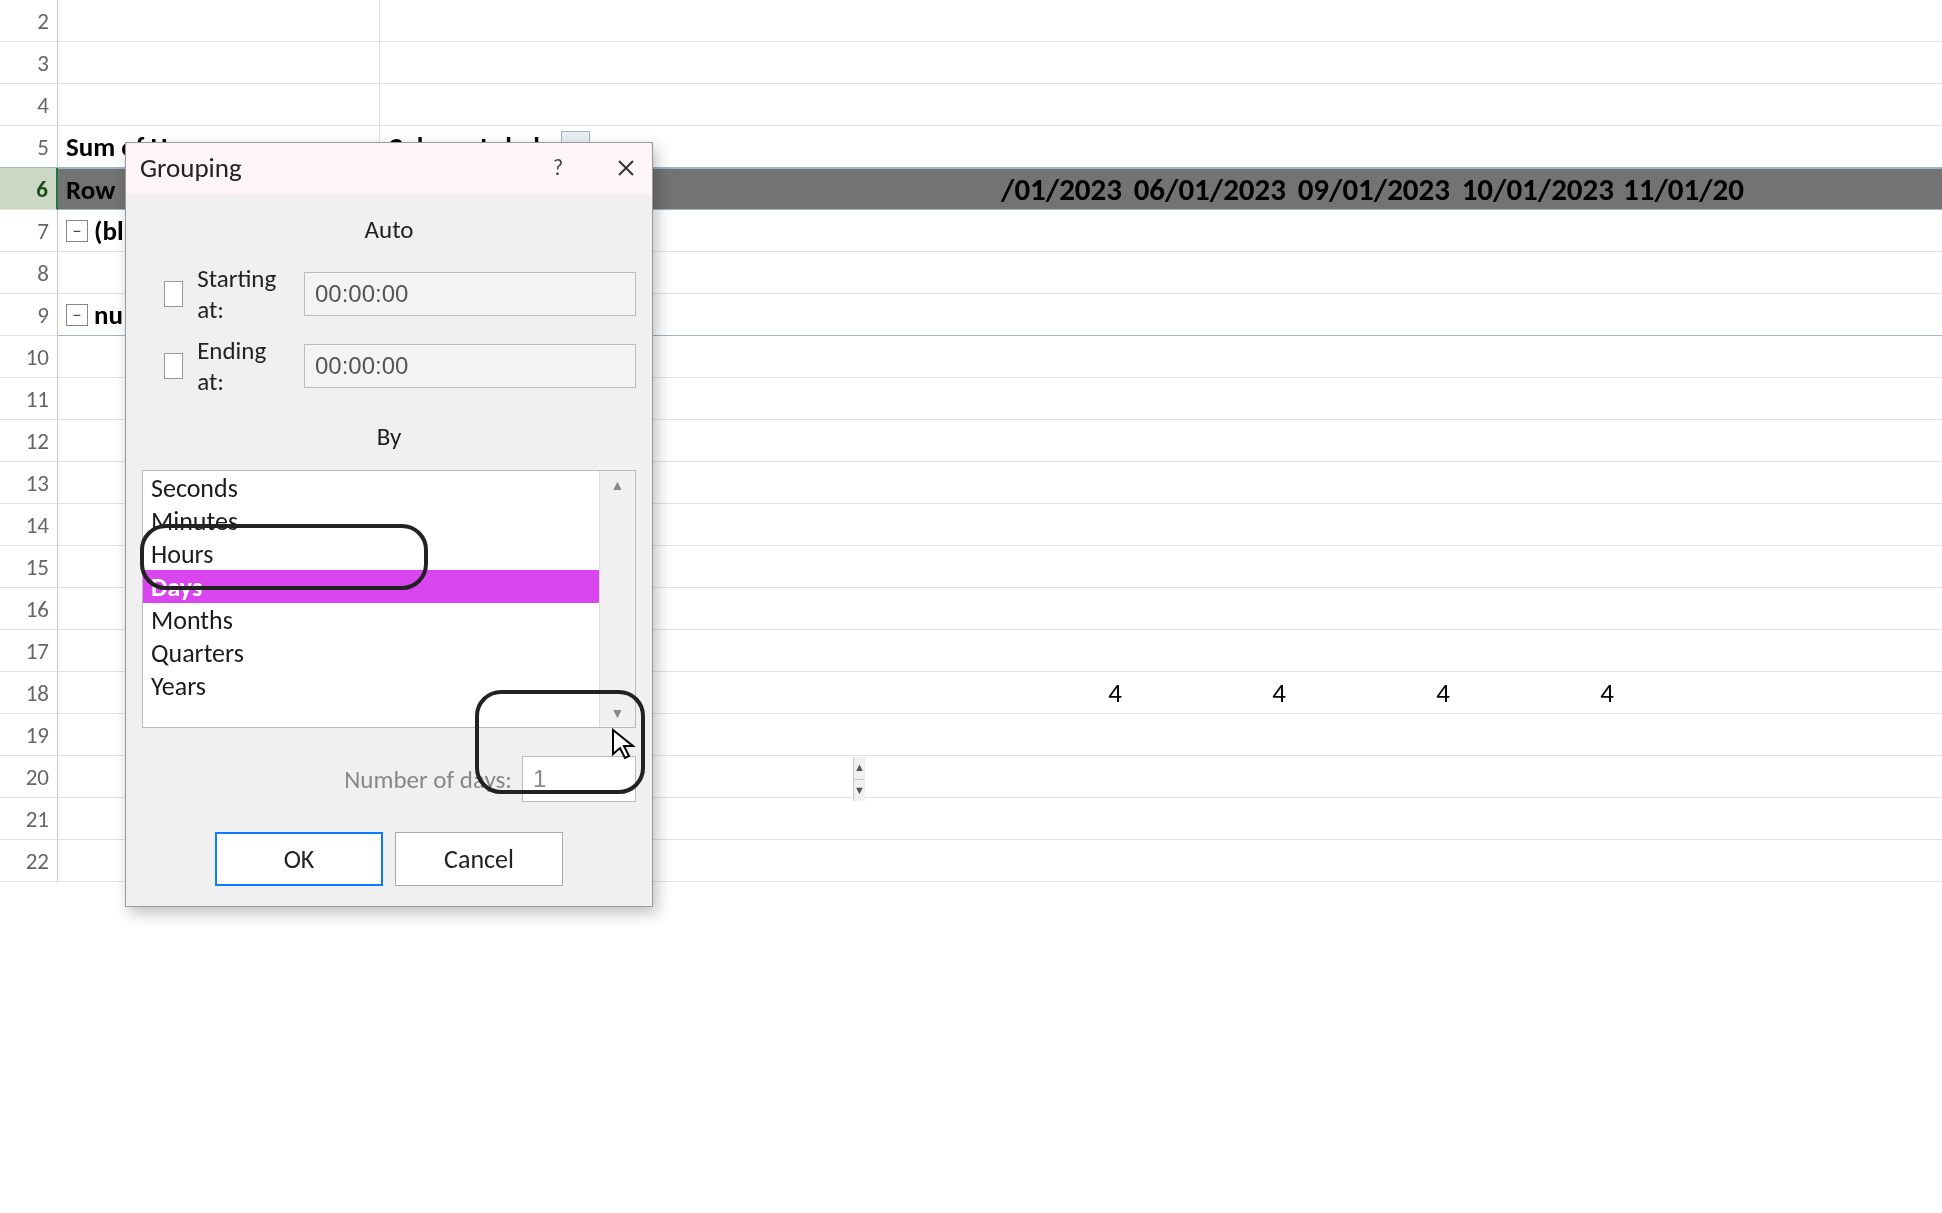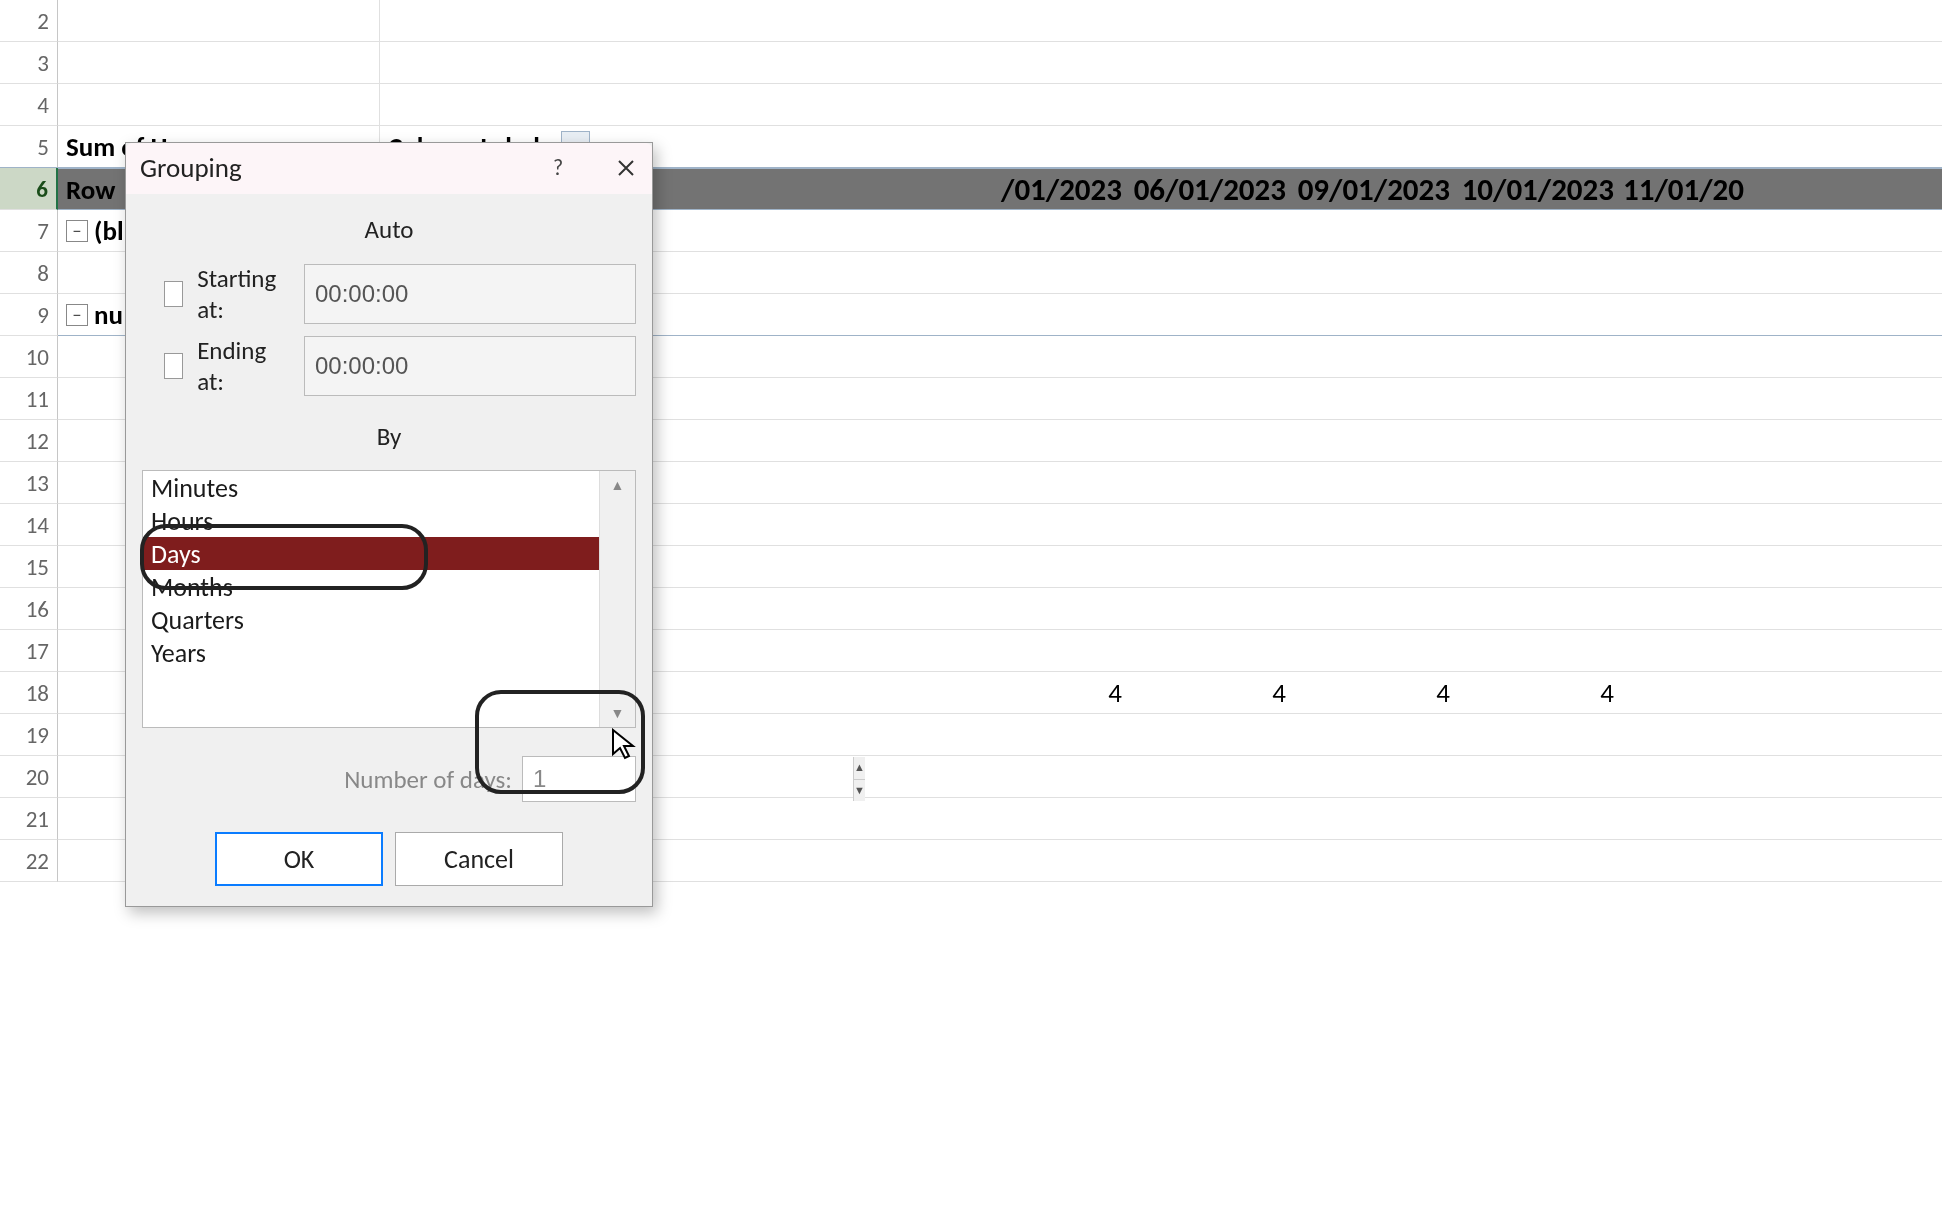--- a/index.html
+++ b/index.html
@@ -64,34 +64,34 @@
     .dlg-title-btns { display:flex; gap: 40px; }
     .dlg-icon { width:28px;height:28px;display:flex;align-items:center;justify-content:center;font-size:22px;color:#444;cursor:pointer;}
     .dlg-body { padding: 10px 16px 20px 16px; }
     .sect-label { font-size: 25px; color:#222; margin: 10px 0 18px 0; text-align: center; }
     .field-row { display:flex; align-items:center; gap:14px; margin: 10px 0; }
     .chk {
       width: 26px; height:26px; border:1px solid #999; background:#fff; margin-left: 22px;
     }
     .fld-label { font-size: 25px; color:#222; width: 130px; }
     .fld-input {
-      flex: 1; height: 60px; border:1px solid #bbb; background:#f4f4f4;
+      flex: 1; height: 44px; border:1px solid #bbb; background:#f4f4f4;
       padding: 0 10px; font-size: 24px; color:#555;
     }
     .listbox {
       margin-top: 10px;
       border:1px solid #bbb; background:#fff;
       height: 258px; position:relative;
     }
     .list-items { position:absolute; left:0; top:0; right:36px; bottom:0; overflow:hidden;}
     .list-item {
       padding: 2px 8px; font-size:26px; color:#1b1b1b; height: 33px;
       display:flex; align-items:center;
     }
-    .list-item.selected { background:#7f1d1d; color:#fff; }
+    .list-item.selected { background:#d946ef; color:#fff;font-weight:bold; }
     .list-sb { position:absolute; right:0; top:0; width:36px; bottom:0; background:#f0f0f0; border-left:1px solid #ddd;}
     .sb-btn { height:28px; display:flex;align-items:center;justify-content:center;color:#888;font-size:14px;}
     .days-row { display:flex; align-items:center; justify-content:flex-end; gap:10px; margin-top: 28px;}
     .days-label { font-size:25px;color:#888; }
     .spinner {
       width: 114px; height: 46px; border:1px solid #bbb; background:#fff; display:flex;
     }
     .spinner input { flex:1; border:none; padding:0 10px; font-size:24px; color:#888; background:transparent; outline:none;}
     .spinner-btns { width:22px; display:flex; flex-direction:column;}
     .spin-btn { flex:1; border-left:1px solid #ccc; border-bottom:1px solid #ccc; display:flex;align-items:center;justify-content:center;font-size:11px;color:#555;background:#f0f0f0;}
@@ -263,20 +263,21 @@
       <input class="fld-input" readonly="" value="00:00:00" style="">
     </div>
     <div class="field-row">
       <div class="chk"></div>
       <span class="fld-label">Ending at:</span>
       <input class="fld-input" readonly="" value="00:00:00" style="">
     </div>
     <div class="sect-label" style="margin-top:24px;">By</div>
     <div class="listbox">
       <div class="list-items">
+        <div class="list-item">Seconds</div>
         <div class="list-item">Minutes</div>
         <div class="list-item">Hours</div>
         <div class="list-item selected">Days</div>
         <div class="list-item">Months</div>
         <div class="list-item">Quarters</div>
         <div class="list-item">Years</div>
       </div>
       <div class="list-sb">
         <div class="sb-btn">▲</div>
         <div style="flex:1"></div>

